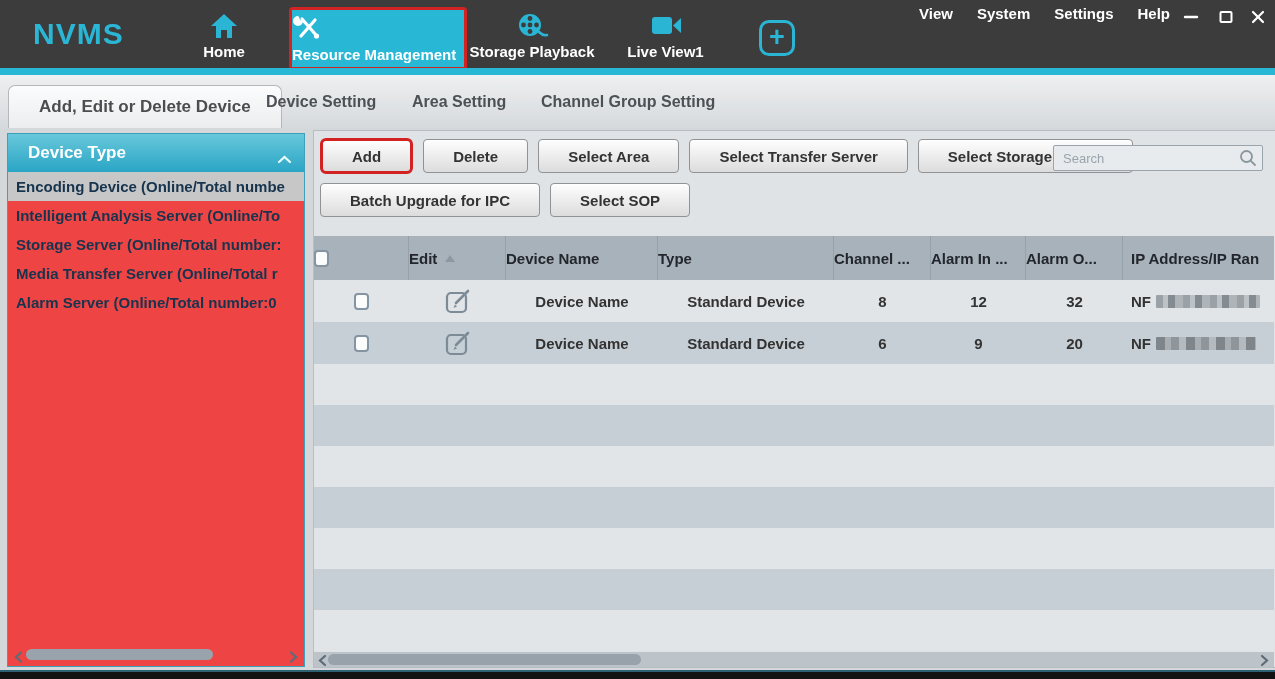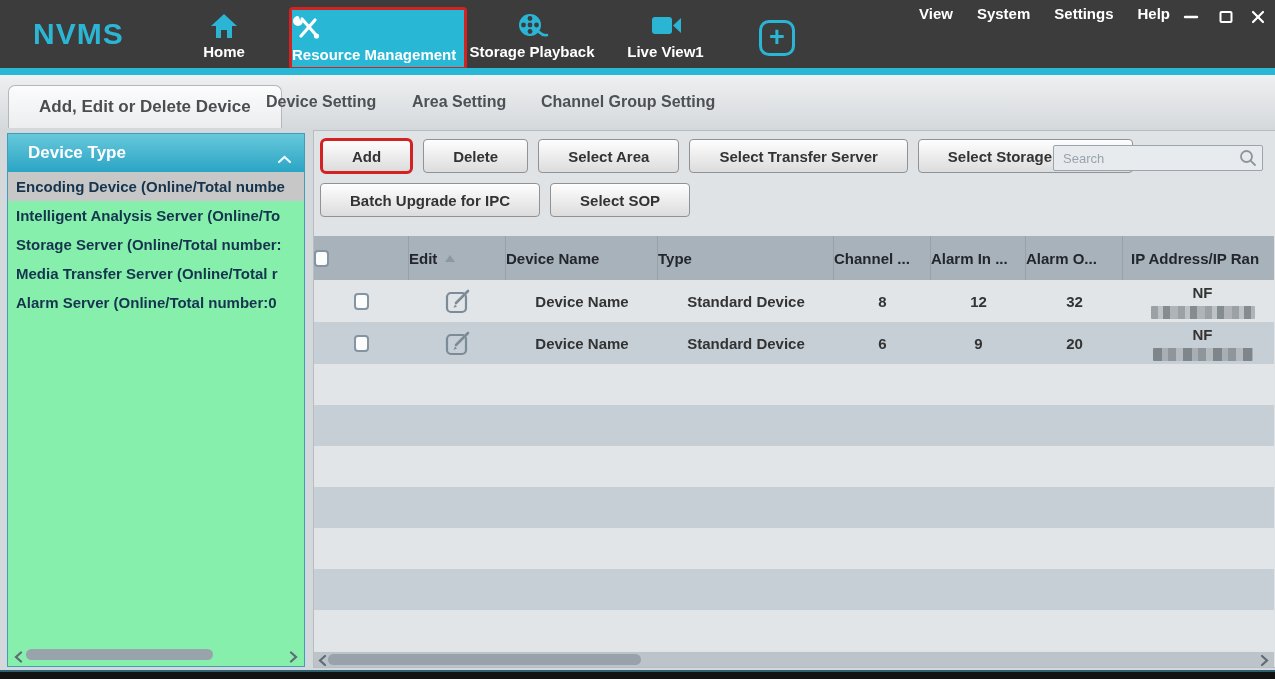--- a/index.html
+++ b/index.html
@@ -34,21 +34,21 @@
   .tab-active { position:absolute; left:8px; top:10px; height:43px; padding:0 30px; display:flex; align-items:center;
                 background:linear-gradient(#fcfcfd,#ebedee); border:1px solid #b4b8bb; border-bottom:none;
                 border-radius:7px 7px 0 0; font-size:17px; font-weight:bold; color:#4b4d50; }
   .tab { position:absolute; top:0; height:53px; display:flex; align-items:center; font-size:16px; font-weight:bold; color:#4d5054; }
   .tab-2 { left:266px; } .tab-3 { left:412px; } .tab-4 { left:541px; }
 
   
   .content { position:absolute; left:0; top:128px; width:1275px; height:544px; background:#d4d8db; }
 
   
-  .sidebar { position:absolute; left:7px; top:5px; width:298px; height:534px; background:#86efac;
+  .sidebar { position:absolute; left:7px; top:5px; width:298px; height:534px; background:#ef4444;
              border:1px solid #3f9fba; }
   .side-header { height:38px; background:linear-gradient(#68c8db,#2aa5c5); color:#fff; font-size:17px; font-weight:bold;
                  display:flex; align-items:center; padding-left:20px; position:relative; }
   .side-header .chev-up { position:absolute; right:12px; top:15px; }
   .side-item { height:29px; line-height:29px; font-size:15px; font-weight:bold; color:#16344e; padding-left:8px;
                white-space:nowrap; overflow:hidden; }
   .side-item.selected { background:#c7c7c7; }
   .side-scroll { position:absolute; left:5px; right:5px; bottom:5px; height:12px; }
   .side-scroll .thumb { position:absolute; left:13px; top:0; width:187px; height:11px; background:#99a3ac; border-radius:6px; }
   .sb-chev { position:absolute; top:0; }
@@ -73,21 +73,21 @@
   .tgrid { display:grid; grid-template-columns:95px 97px 152px 176px 97px 95px 97px 1fr; align-items:center; }
   .thead { height:44px; background:#a8b2ba; font-size:15px; font-weight:bold; color:#23262c; }
   .thead > div { height:44px; display:flex; align-items:center; justify-content:flex-start; border-right:1px solid #96a1aa; }
   .thead > div:last-child { border-right:none; justify-content:flex-start; padding-left:8px; white-space:nowrap; overflow:hidden; }
   .trow { height:42px; font-size:15px; font-weight:bold; color:#333; }
   .trow > div { display:flex; align-items:center; justify-content:center; }
   .row-light { background:#e1e5e8; } .row-dark { background:#c6cfd5; }
   .cbx { width:15px; height:17px; background:#fbfcfc; border:2px solid #8494a2; border-radius:4px; }
   .sort-asc { width:0; height:0; border-left:5px solid transparent; border-right:5px solid transparent;
               border-bottom:7px solid #8d98a1; margin-left:8px; }
-  .ipcell { justify-content:flex-start !important; padding-left:8px; gap:5px; white-space:nowrap; overflow:hidden;flex-direction:column; }
+  .ipcell { justify-content:flex-start !important; padding-left:8px; gap:5px; white-space:nowrap; overflow:hidden; }
   .redact { display:inline-block; height:13px; border-radius:1px;
             background:repeating-linear-gradient(90deg,#9aa2a8 0 7px,#bcc2c6 7px 12px,#848c92 12px 19px,#aeb4b8 19px 27px); }
   .redact-1 { width:104px; } .redact-2 { width:100px; background:repeating-linear-gradient(90deg,#7e868c 0 9px,#a8aeb2 9px 15px,#8e969c 15px 23px,#b4babe 23px 30px); }
   .stripe { height:41px; } .s-light { background:#e1e5e8; } .s-dark { background:#c6cfd5; }
 
   .main-scroll { position:absolute; left:0; bottom:0; width:960px; height:15px; background:#bcc4ca; }
   .main-scroll .thumb { position:absolute; left:14px; top:2px; width:313px; height:11px; background:#98a2ab; border-radius:6px; }
   .main-scroll .chev-l { left:3px; top:1px; } .main-scroll .chev-r { right:4px; top:1px; }
 
   

